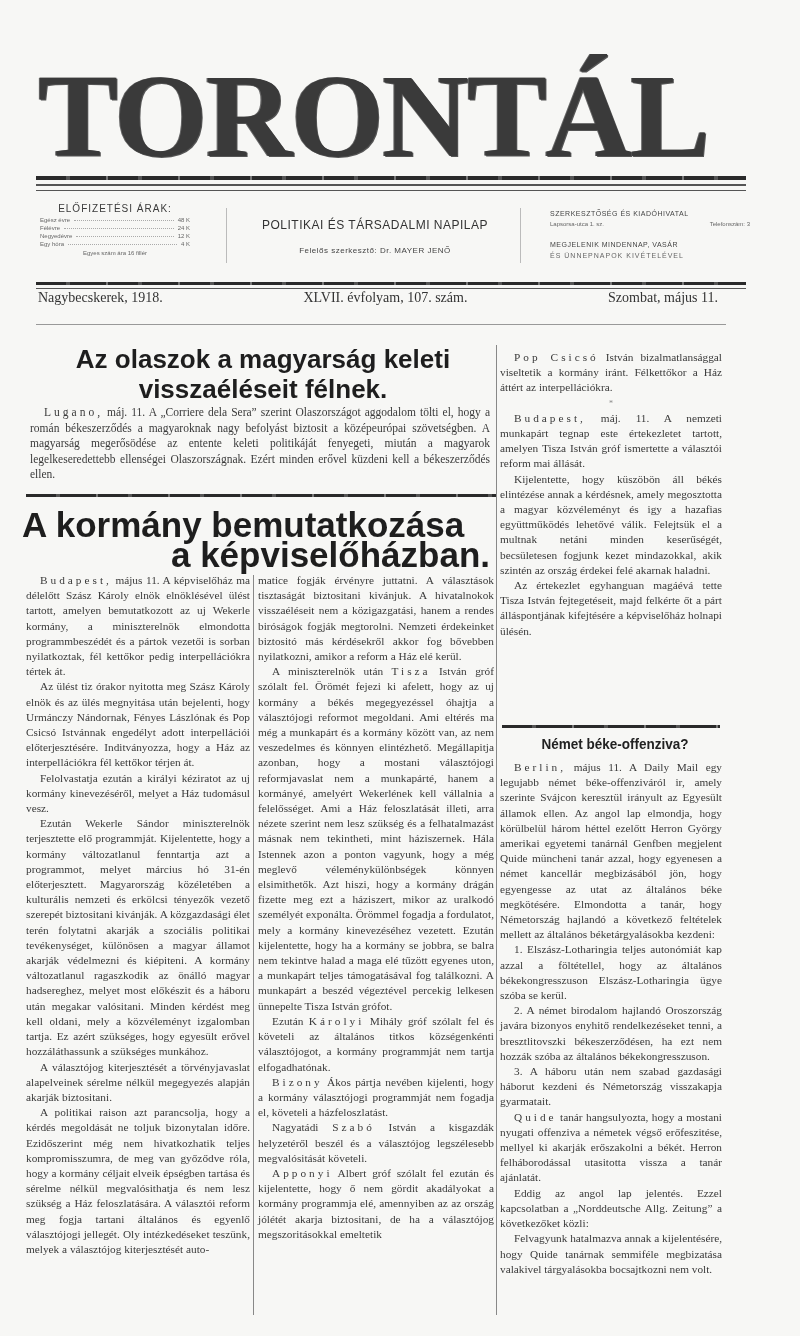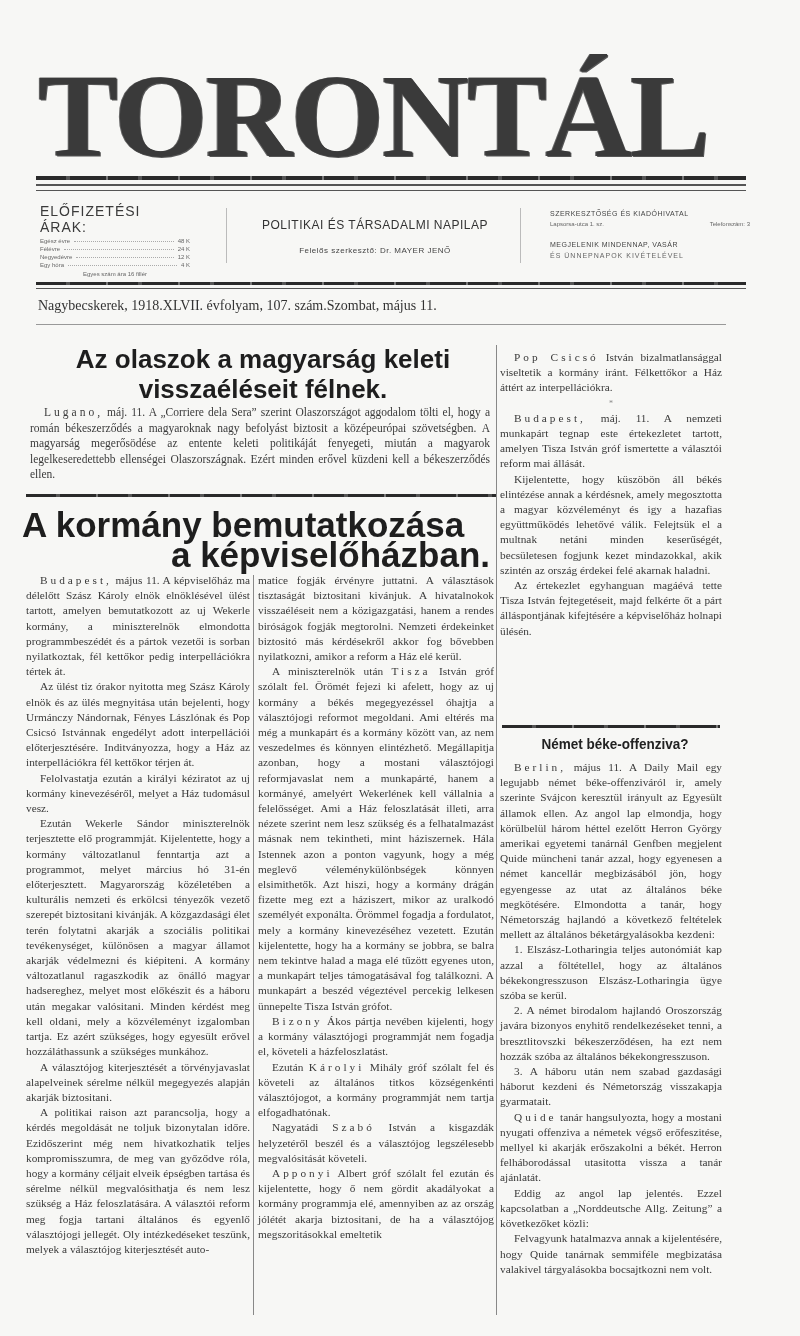--- a/index.html
+++ b/index.html
@@ -17,36 +17,36 @@
     transform:scaleX(1.02); transform-origin:left;
     white-space:nowrap;
   }
   .rule-thick {
     position:absolute; height:4px;
     background:repeating-linear-gradient(90deg,#2a2a2a 0 30px,#555 30px 34px,#2a2a2a 34px 70px,#777 70px 72px);
   }
   .rule-thin { position:absolute; height:2px; background:#555; }
   .info { position:absolute; font-family:"Liberation Sans", sans-serif; color:#3a3a3a; }
   .sub-left { left:40px; top:203px; width:150px; font-size:8px; }
-  .sub-left .hdr { text-align:left; font-size:14px; letter-spacing:1px; margin-bottom:2px; }
+  .sub-left .hdr { text-align:center; font-size:10px; letter-spacing:1px; margin-bottom:2px; }
   .sub-left .row { display:flex; justify-content:space-between; font-size:6px; line-height:8px; color:#666; }
   .sub-left .row .dots { flex:1; border-bottom:1px dotted #aaa; margin:0 4px 3px; }
   .sub-left .note { text-align:center; font-size:6px; color:#666; margin-top:2px; }
   .vsep { position:absolute; width:1px; background:#bbb; }
   .sub-center { left:230px; top:218px; width:290px; text-align:center; }
   .sub-center .t1 { font-size:12px; letter-spacing:0.5px; color:#333; }
   .sub-center .t2 { font-size:8px; margin-top:14px; color:#444; letter-spacing:0.5px; }
   .sub-right { left:550px; top:210px; width:220px; font-size:7px; color:#444; }
   .sub-right .r1 { letter-spacing:0.5px; }
   .sub-right .r2 { display:flex; justify-content:space-between; font-size:6px; margin-top:4px; width:200px; color:#666; }
   .sub-right .r3 { margin-top:14px; letter-spacing:0.5px; }
   .sub-right .r4 { margin-top:4px; letter-spacing:1px; color:#666; }
   .dateline {
-    position:absolute; left:38px; top:298px; width:680px;
-    display:flex; justify-content:flex-start;
+    position:absolute; left:38px; top:290px; width:680px;
+    display:flex; justify-content:space-between;
     font-size:14px; color:#333;
   }
   .headline1 {
     position:absolute; left:28px; top:344px; width:470px;
     font-family:"Liberation Sans", "DejaVu Sans", sans-serif; font-weight:bold;
     font-size:26px; line-height:30px; text-align:center; color:#1e1e1e;
   }
   .headline2 {
     position:absolute; left:22px; top:510px; width:468px;
     font-family:"Liberation Sans", "DejaVu Sans", sans-serif; font-weight:bold;
@@ -148,22 +148,22 @@
   <p>Felolvastatja ezután a királyi kéziratot az uj kormány kinevezéséről, melyet a Ház tudomásul vesz.</p>
   <p>Ezután Wekerle Sándor miniszterelnök terjesztette elő programmját. Kijelentette, hogy a kormány változatlanul fenntartja azt a programmot, melyet március hó 31-én előterjesztett. Magyarország közéletében a kulturális nemzeti és erkölcsi tényezők vezető szerepét biztositani kivánják. A közgazdasági élet terén folytatni akarják a szociális politikai tevékenységet, különösen a magyar államot akarják védelmezni és kiépiteni. A kormány változatlanul ragaszkodik az önálló magyar hadsereghez, melyet most előkészit és a háboru után megakar valósitani. Minden kérdést meg kell oldani, mely a közvéleményt izgalomban tartja. Ez azért szükséges, hogy egyesült erővel hozzáláthassunk a szükséges munkához.</p>
   <p>A választójog kiterjesztését a törvényjavaslat alapelveinek sérelme nélkül megegyezés alapján akarják biztositani.</p>
   <p>A politikai raison azt parancsolja, hogy a kérdés megoldását ne toljuk bizonytalan időre. Ezidőszerint még nem hivatkozhatik teljes kompromisszumra, de meg van győződve róla, hogy a kormány céljait elveik épségben tartása és sérelme nélkül megvalósithatja és nem lesz szükség a Ház feloszlatására. A választói reform meg fogja tartani általános és egyenlő választójogi jellegét. Oly intézkedéseket teszünk, melyek a választójog kiterjesztését auto-</p>
 </div>
 <div class="vline" style="left:253px;top:575px;height:740px;"></div>
 
 <div class="col c2">
   <p class="cont">matice fogják érvényre juttatni. A választások tisztaságát biztositani kivánjuk. A hivatalnokok visszaéléseit nem a közigazgatási, hanem a rendes biróságok fogják megtorolni. Nemzeti érdekeinket biztositó más kérdésekről akkor fog bővebben nyilatkozni, amikor a reform a Ház elé kerül.</p>
   <p><span>A miniszterelnök után </span><span class="sp">Tisza</span><span> István gróf szólalt fel. Örömét fejezi ki afelett, hogy az uj kormány a békés megegyezéssel óhajtja a választójogi reformot megoldani. Ami eltérés ma még a munkapárt és a kormány között van, az nem veszedelmes és könnyen elintézhető. Megállapitja azonban, hogy a mostani választójogi reformjavaslat nem a munkapárté, hanem a kormányé, amelyért Wekerlének kell vállalnia a felelősséget. Ami a Ház feloszlatását illeti, arra nézete szerint nem lesz szükség és a felhatalmazást másnak nem tekintheti, mint háziszernek. Hála Istennek azon a ponton vagyunk, hogy a még meglevő véleménykülönbségek könnyen elsimithetők. Azt hiszi, hogy a kormány drágán fizette meg ezt a háziszert, mikor az uralkodó személyét exponálta. Örömmel fogadja a fordulatot, mely a kormány kinevezéséhez vezetett. Ezután kijelentette, hogy ha a kormány se jobbra, se balra nem tekintve halad a maga elé tűzött egyenes uton, a munkapárt teljes támogatásával fog találkozni. A munkapárt a beszéd végeztével percekig lelkesen ünnepelte Tisza István grófot.</span></p>
+  <p><span>Ezután </span><span class="sp">Károlyi</span><span> Mihály gróf szólalt fel és követeli az általános titkos községenkénti választójogot, a kormány programmját nem tartja elfogadhatónak.</span></p>
   <p><span class="sp">Bizony</span><span> Ákos pártja nevében kijelenti, hogy a kormány választójogi programmját nem fogadja el, követeli a házfeloszlatást.</span></p>
-  <p><span>Ezután </span><span class="sp">Károlyi</span><span> Mihály gróf szólalt fel és követeli az általános titkos községenkénti választójogot, a kormány programmját nem tartja elfogadhatónak.</span></p>
   <p><span>Nagyatádi </span><span class="sp">Szabó</span><span> István a kisgazdák helyzetéről beszél és a választójog legszélesebb megvalósitását követeli.</span></p>
   <p><span class="sp">Apponyi</span><span> Albert gróf szólalt fel ezután és kijelentette, hogy ő nem gördit akadályokat a kormány programmja elé, amennyiben az az ország jólétét akarja biztositani, de ha a választójog megszoritásokkal emeltetik</span></p>
 </div>
 <div class="vline" style="left:496px;top:345px;height:970px;"></div>
 
 <div class="col c3a">
   <p><span class="sp">Pop Csicsó</span><span> István bizalmatlansággal viseltetik a kormány iránt. Félkettőkor a Ház áttért az interpellációkra.</span></p>
   <p class="star">*</p>
   <p><span class="sp">Budapest,</span><span> máj. 11. A nemzeti munkapárt tegnap este értekezletet tartott, amelyen Tisza István gróf ismertette a választói reform mai állását.</span></p>
   <p>Kijelentette, hogy küszöbön áll békés elintézése annak a kérdésnek, amely megosztotta a magyar közvéleményt és igy a hazafias együttműködés lehetővé válik. Felejtsük el a multnak netáni minden keserűségét, becsületesen fogjunk kezet mindazokkal, akik szintén az ország érdekei felé akarnak haladni.</p>

